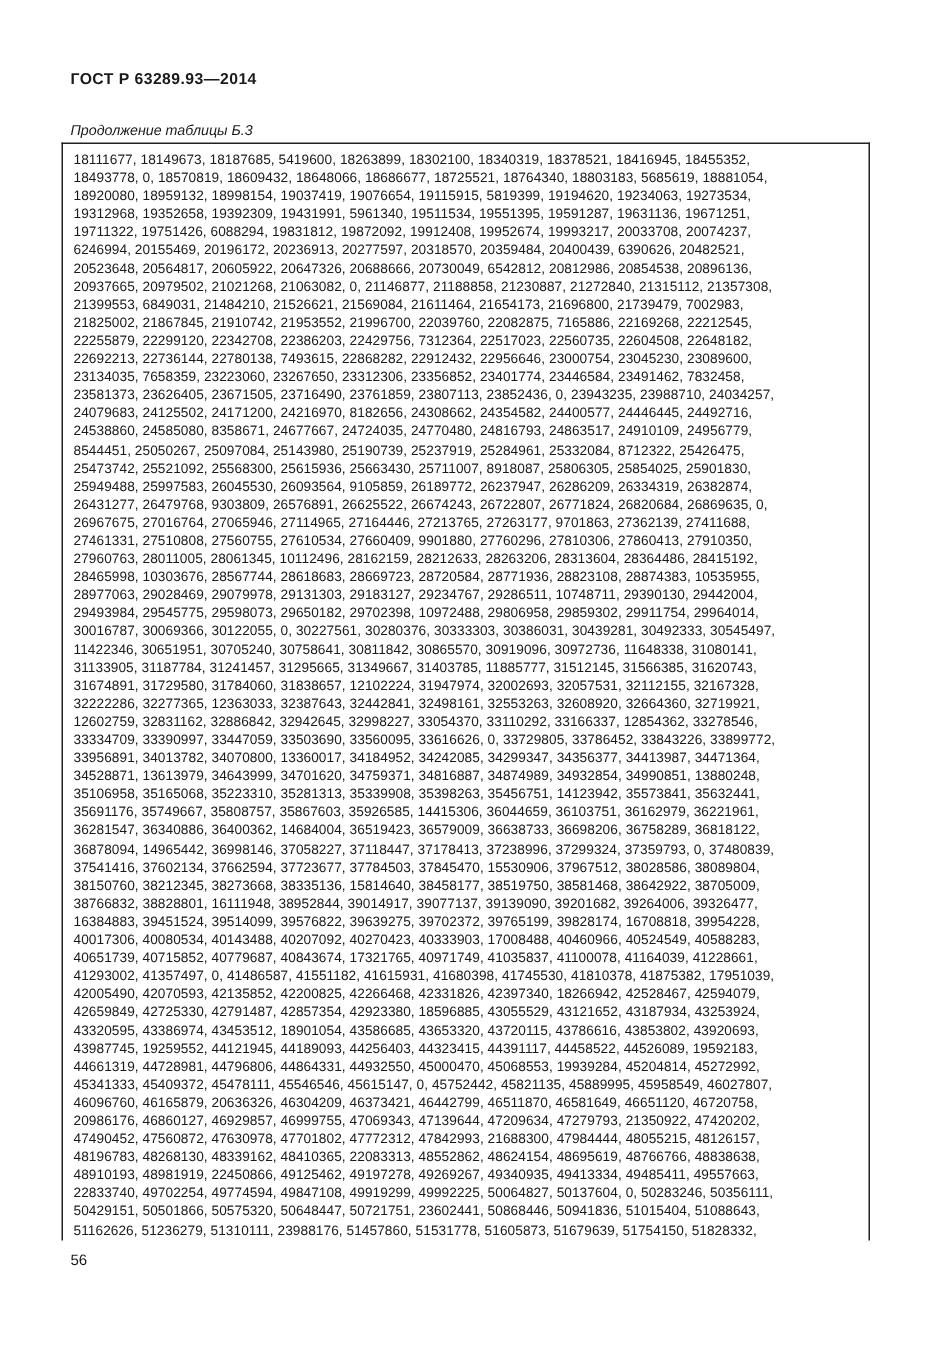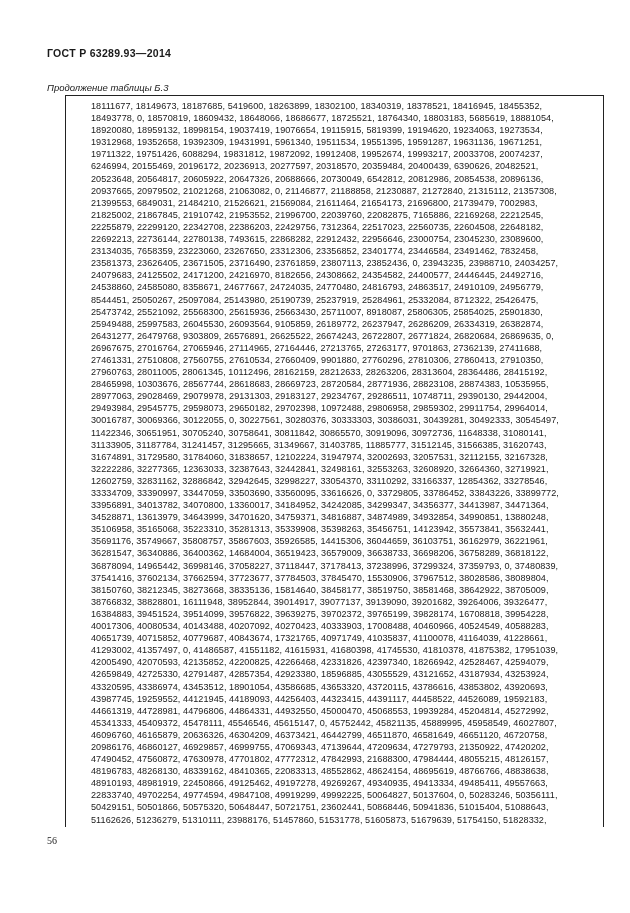--- a/index.html
+++ b/index.html
@@ -1,21 +1,21 @@
 <!DOCTYPE html>
 <html><head>
 <meta charset="utf-8">
 <style>
   html, body { margin: 0; padding: 0; background: #ffffff; }
   body { width: 630px; height: 913px; position: relative; overflow: hidden; font-family: "Liberation Sans", sans-serif; color: #1a1a1a; }
   .doc-header { position: absolute; left: 47px; top: 47px; font-size: 10.5px; font-weight: bold; letter-spacing: 0.3px; }
   .caption { position: absolute; left: 47px; top: 82px; font-size: 9.5px; font-style: italic; }
-  .table-box { position: absolute; left: 65px; top: 95px; width: 539px; height: 732px; border: 1px solid #222; border-bottom: none; box-sizing: border-box; padding: 4px 6px 0 25px; }
+  .table-box { position: absolute; left: 41px; top: 95px; width: 539px; height: 732px; border: 1px solid #222; border-bottom: none; box-sizing: border-box; padding: 4px 6px 0 7px; }
   .num-text { font-size: 9.1px; line-height: 12.1px; white-space: pre-line; text-align: justify; letter-spacing: 0.05px; }
-  .page-num { position: absolute; left: 47px; top: 835px; font-size: 10px; font-family: Liberation Serif, serif; }
+  .page-num { position: absolute; left: 47px; top: 835px; font-size: 10px; }
 </style>
 </head>
 <body>
 
 <div class="doc-header">ГОСТ Р 63289.93—2014</div>
 <div class="caption">Продолжение таблицы Б.3</div>
 
 <div class="table-box">
   <div class="num-text" id="rows"><div style="white-space: nowrap;">18111677, 18149673, 18187685, 5419600, 18263899, 18302100, 18340319, 18378521, 18416945, 18455352,</div><div style="white-space: nowrap;">18493778, 0, 18570819, 18609432, 18648066, 18686677, 18725521, 18764340, 18803183, 5685619, 18881054,</div><div style="white-space: nowrap;">18920080, 18959132, 18998154, 19037419, 19076654, 19115915, 5819399, 19194620, 19234063, 19273534,</div><div style="white-space: nowrap;">19312968, 19352658, 19392309, 19431991, 5961340, 19511534, 19551395, 19591287, 19631136, 19671251,</div><div style="white-space: nowrap;">19711322, 19751426, 6088294, 19831812, 19872092, 19912408, 19952674, 19993217, 20033708, 20074237,</div><div style="white-space: nowrap;">6246994, 20155469, 20196172, 20236913, 20277597, 20318570, 20359484, 20400439, 6390626, 20482521,</div><div style="white-space: nowrap;">20523648, 20564817, 20605922, 20647326, 20688666, 20730049, 6542812, 20812986, 20854538, 20896136,</div><div style="white-space: nowrap;">20937665, 20979502, 21021268, 21063082, 0, 21146877, 21188858, 21230887, 21272840, 21315112, 21357308,</div><div style="white-space: nowrap;">21399553, 6849031, 21484210, 21526621, 21569084, 21611464, 21654173, 21696800, 21739479, 7002983,</div><div style="white-space: nowrap;">21825002, 21867845, 21910742, 21953552, 21996700, 22039760, 22082875, 7165886, 22169268, 22212545,</div><div style="white-space: nowrap;">22255879, 22299120, 22342708, 22386203, 22429756, 7312364, 22517023, 22560735, 22604508, 22648182,</div><div style="white-space: nowrap;">22692213, 22736144, 22780138, 7493615, 22868282, 22912432, 22956646, 23000754, 23045230, 23089600,</div><div style="white-space: nowrap;">23134035, 7658359, 23223060, 23267650, 23312306, 23356852, 23401774, 23446584, 23491462, 7832458,</div><div style="white-space: nowrap;">23581373, 23626405, 23671505, 23716490, 23761859, 23807113, 23852436, 0, 23943235, 23988710, 24034257,</div><div style="white-space: nowrap;">24079683, 24125502, 24171200, 24216970, 8182656, 24308662, 24354582, 24400577, 24446445, 24492716,</div><div style="white-space: nowrap;">24538860, 24585080, 8358671, 24677667, 24724035, 24770480, 24816793, 24863517, 24910109, 24956779,</div><div style="white-space: nowrap;">8544451, 25050267, 25097084, 25143980, 25190739, 25237919, 25284961, 25332084, 8712322, 25426475,</div><div style="white-space: nowrap;">25473742, 25521092, 25568300, 25615936, 25663430, 25711007, 8918087, 25806305, 25854025, 25901830,</div><div style="white-space: nowrap;">25949488, 25997583, 26045530, 26093564, 9105859, 26189772, 26237947, 26286209, 26334319, 26382874,</div><div style="white-space: nowrap;">26431277, 26479768, 9303809, 26576891, 26625522, 26674243, 26722807, 26771824, 26820684, 26869635, 0,</div><div style="white-space: nowrap;">26967675, 27016764, 27065946, 27114965, 27164446, 27213765, 27263177, 9701863, 27362139, 27411688,</div><div style="white-space: nowrap;">27461331, 27510808, 27560755, 27610534, 27660409, 9901880, 27760296, 27810306, 27860413, 27910350,</div><div style="white-space: nowrap;">27960763, 28011005, 28061345, 10112496, 28162159, 28212633, 28263206, 28313604, 28364486, 28415192,</div><div style="white-space: nowrap;">28465998, 10303676, 28567744, 28618683, 28669723, 28720584, 28771936, 28823108, 28874383, 10535955,</div><div style="white-space: nowrap;">28977063, 29028469, 29079978, 29131303, 29183127, 29234767, 29286511, 10748711, 29390130, 29442004,</div><div style="white-space: nowrap;">29493984, 29545775, 29598073, 29650182, 29702398, 10972488, 29806958, 29859302, 29911754, 29964014,</div><div style="white-space: nowrap;">30016787, 30069366, 30122055, 0, 30227561, 30280376, 30333303, 30386031, 30439281, 30492333, 30545497,</div><div style="white-space: nowrap;">11422346, 30651951, 30705240, 30758641, 30811842, 30865570, 30919096, 30972736, 11648338, 31080141,</div><div style="white-space: nowrap;">31133905, 31187784, 31241457, 31295665, 31349667, 31403785, 11885777, 31512145, 31566385, 31620743,</div><div style="white-space: nowrap;">31674891, 31729580, 31784060, 31838657, 12102224, 31947974, 32002693, 32057531, 32112155, 32167328,</div><div style="white-space: nowrap;">32222286, 32277365, 12363033, 32387643, 32442841, 32498161, 32553263, 32608920, 32664360, 32719921,</div><div style="white-space: nowrap;">12602759, 32831162, 32886842, 32942645, 32998227, 33054370, 33110292, 33166337, 12854362, 33278546,</div><div style="white-space: nowrap;">33334709, 33390997, 33447059, 33503690, 33560095, 33616626, 0, 33729805, 33786452, 33843226, 33899772,</div><div style="white-space: nowrap;">33956891, 34013782, 34070800, 13360017, 34184952, 34242085, 34299347, 34356377, 34413987, 34471364,</div><div style="white-space: nowrap;">34528871, 13613979, 34643999, 34701620, 34759371, 34816887, 34874989, 34932854, 34990851, 13880248,</div><div style="white-space: nowrap;">35106958, 35165068, 35223310, 35281313, 35339908, 35398263, 35456751, 14123942, 35573841, 35632441,</div><div style="white-space: nowrap;">35691176, 35749667, 35808757, 35867603, 35926585, 14415306, 36044659, 36103751, 36162979, 36221961,</div><div style="white-space: nowrap;">36281547, 36340886, 36400362, 14684004, 36519423, 36579009, 36638733, 36698206, 36758289, 36818122,</div><div style="white-space: nowrap;">36878094, 14965442, 36998146, 37058227, 37118447, 37178413, 37238996, 37299324, 37359793, 0, 37480839,</div><div style="white-space: nowrap;">37541416, 37602134, 37662594, 37723677, 37784503, 37845470, 15530906, 37967512, 38028586, 38089804,</div><div style="white-space: nowrap;">38150760, 38212345, 38273668, 38335136, 15814640, 38458177, 38519750, 38581468, 38642922, 38705009,</div><div style="white-space: nowrap;">38766832, 38828801, 16111948, 38952844, 39014917, 39077137, 39139090, 39201682, 39264006, 39326477,</div><div style="white-space: nowrap;">16384883, 39451524, 39514099, 39576822, 39639275, 39702372, 39765199, 39828174, 16708818, 39954228,</div><div style="white-space: nowrap;">40017306, 40080534, 40143488, 40207092, 40270423, 40333903, 17008488, 40460966, 40524549, 40588283,</div><div style="white-space: nowrap;">40651739, 40715852, 40779687, 40843674, 17321765, 40971749, 41035837, 41100078, 41164039, 41228661,</div><div style="white-space: nowrap;">41293002, 41357497, 0, 41486587, 41551182, 41615931, 41680398, 41745530, 41810378, 41875382, 17951039,</div><div style="white-space: nowrap;">42005490, 42070593, 42135852, 42200825, 42266468, 42331826, 42397340, 18266942, 42528467, 42594079,</div><div style="white-space: nowrap;">42659849, 42725330, 42791487, 42857354, 42923380, 18596885, 43055529, 43121652, 43187934, 43253924,</div><div style="white-space: nowrap;">43320595, 43386974, 43453512, 18901054, 43586685, 43653320, 43720115, 43786616, 43853802, 43920693,</div><div style="white-space: nowrap;">43987745, 19259552, 44121945, 44189093, 44256403, 44323415, 44391117, 44458522, 44526089, 19592183,</div><div style="white-space: nowrap;">44661319, 44728981, 44796806, 44864331, 44932550, 45000470, 45068553, 19939284, 45204814, 45272992,</div><div style="white-space: nowrap;">45341333, 45409372, 45478111, 45546546, 45615147, 0, 45752442, 45821135, 45889995, 45958549, 46027807,</div><div style="white-space: nowrap;">46096760, 46165879, 20636326, 46304209, 46373421, 46442799, 46511870, 46581649, 46651120, 46720758,</div><div style="white-space: nowrap;">20986176, 46860127, 46929857, 46999755, 47069343, 47139644, 47209634, 47279793, 21350922, 47420202,</div><div style="white-space: nowrap;">47490452, 47560872, 47630978, 47701802, 47772312, 47842993, 21688300, 47984444, 48055215, 48126157,</div><div style="white-space: nowrap;">48196783, 48268130, 48339162, 48410365, 22083313, 48552862, 48624154, 48695619, 48766766, 48838638,</div><div style="white-space: nowrap;">48910193, 48981919, 22450866, 49125462, 49197278, 49269267, 49340935, 49413334, 49485411, 49557663,</div><div style="white-space: nowrap;">22833740, 49702254, 49774594, 49847108, 49919299, 49992225, 50064827, 50137604, 0, 50283246, 50356111,</div><div style="white-space: nowrap;">50429151, 50501866, 50575320, 50648447, 50721751, 23602441, 50868446, 50941836, 51015404, 51088643,</div><div style="white-space: nowrap;">51162626, 51236279, 51310111, 23988176, 51457860, 51531778, 51605873, 51679639, 51754150, 51828332,</div></div>
 </div>

